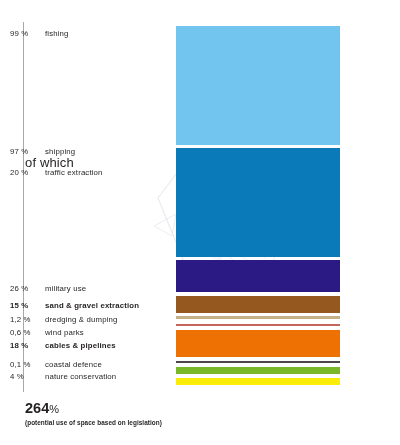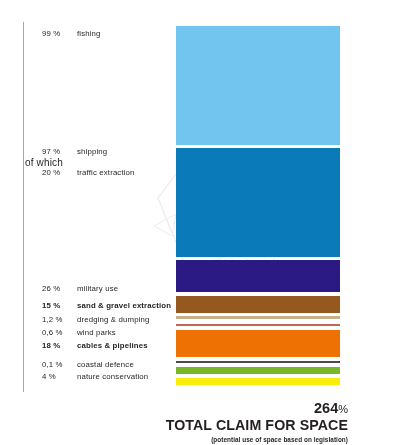--- a/index.html
+++ b/index.html
@@ -37,21 +37,21 @@
     left: 23px;
     top: 22px;
     width: 1px;
     height: 370px;
     background: #a8a8a8;
   }
 
   
   .legend-row {
     position: absolute;
-    left: 42px;
+    left: 10px;
     height: 13px;
     line-height: 13px;
     white-space: nowrap;
     color: #231f20;
     font-size: 7.8px;
     letter-spacing: 0.15px;
   }
   .legend-row .pct {
     display: inline-block;
     width: 35px;
@@ -60,38 +60,37 @@
   .legend-row .name {
     display: inline-block;
     font-size: 7.8px;
   }
   .subnote {
     position: absolute;
     left: 25px;
     height: 13px;
     line-height: 13px;
     color: #231f20;
-    font-size: 10px;
+    font-size: 13px;
     white-space: nowrap;
     letter-spacing: 0.15px;
   }
 
   
   .bar {
     position: absolute;
     left: 176px;
     width: 164px;
   }
 
   
   .footer {
     position: absolute;
-    left: 8px;
+    left: 25px;
     width: 340px;
-    text-align: right;
   }
   .total-pct {
     font-size: 14.5px;
     font-weight: bold;
     color: #231f20;
     letter-spacing: 0px;
     line-height: 16px;
   }
   .total-pct .unit {
     font-size: 11px;
@@ -198,17 +197,16 @@
 
   <div class="legend-row" style="top:370px;">
     <span class="pct">4 %</span><span class="name">nature conservation</span>
   </div>
 
 
   <div class="footer" style="top:400px;">
     <div class="total-pct">
       <span>264</span><span class="unit">%</span>
     </div>
-    <div class="total-title">TOTAL CLAIM FOR SPACE</div>
     <div class="total-sub">(potential use of space based on legislation)</div>
   </div>
 
 </div>
 
 </body></html>

